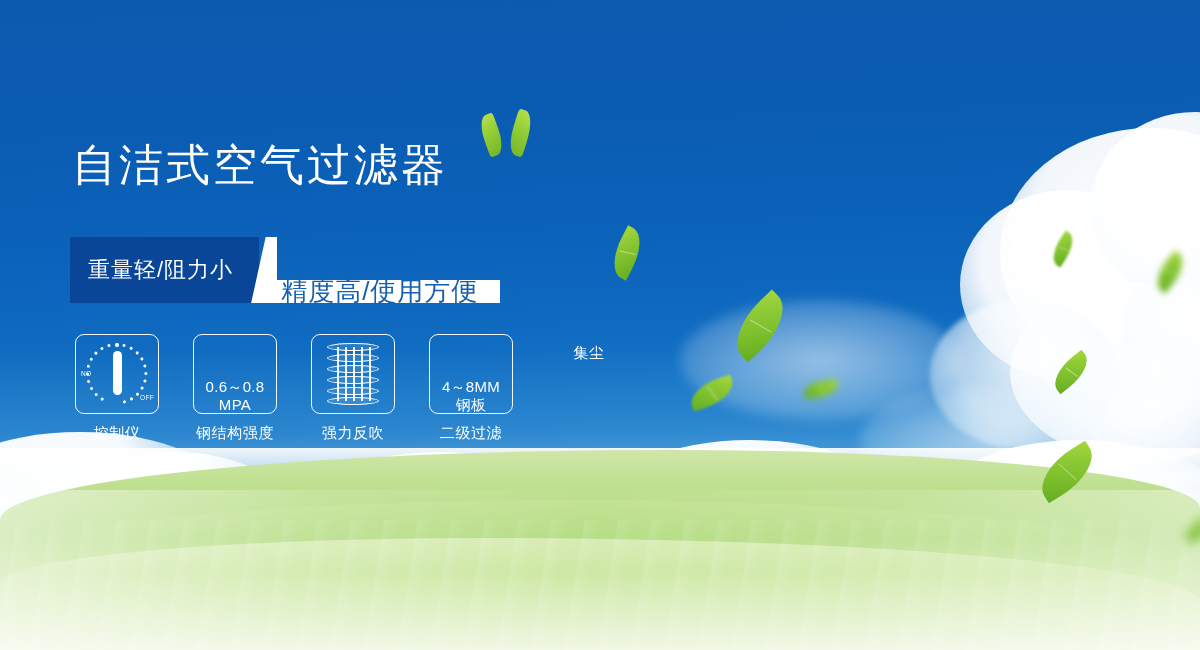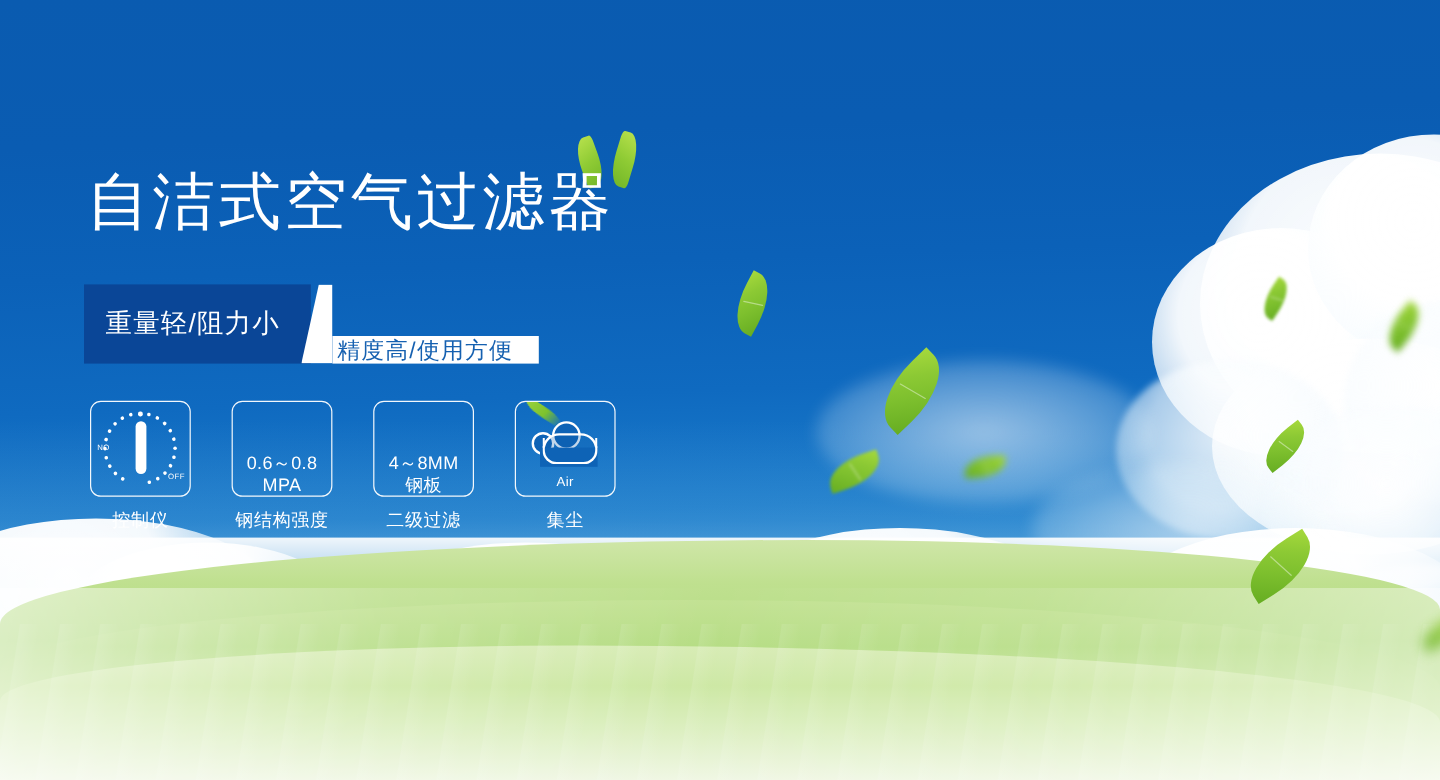--- a/index.html
+++ b/index.html
@@ -224,21 +224,21 @@
   #leaf-6 { left: 1060px;top: 350px; width: 22px; height: 44px; transform: rotate(52deg); }
   #leaf-7 { left: 1050px;top: 440px; width: 34px; height: 64px; transform: rotate(58deg); }
   #leaf-8 { left: 1160px;top: 252px; width: 20px; height: 40px; transform: rotate(40deg); }
   #leaf-9 { left: 1192px;top: 510px; width: 18px; height: 36px; transform: rotate(64deg); }
 
   
   #headline {
     position: absolute;
     left: 72px;
     top: 142px;
-    font-size: 52px;
+    font-size: 44px;
     line-height: 1.06;
     letter-spacing: 3px;
     color: #ffffff;
     font-weight: 300;
     white-space: nowrap;
   }
 
   
   #subtitle-bar {
     position: absolute;
@@ -260,21 +260,21 @@
   }
   #subtitle-wedge {
     width: 26px;
     background: #ffffff;
     clip-path: polygon(56% 0, 100% 0, 100% 100%, 0 100%);
     margin-left: -8px;
   }
   #subtitle-right {
     background: #ffffff;
     color: #1560b0;
-    font-size: 19px;
+    font-size: 26px;
     letter-spacing: 1px;
     display: flex;
     align-items: center;
     padding: 0 22px 0 4px;
     white-space: nowrap;
     margin-top: 43px;
   }
 
   
   #features {
@@ -516,40 +516,47 @@
     <div class="feature">
       <div class="feature-box">
         <div class="feature-text">
           <div>0.6～0.8</div>
           <div>MPA</div>
         </div>
       </div>
       <div class="feature-label">钢结构强度</div>
     </div>
 
+    <div class="feature">
+      <div class="feature-box">
+        <div class="cartridge">
+          <div class="cart-bar" style="left:10px"></div>
+          <div class="cart-bar" style="left:18px"></div>
+          <div class="cart-bar" style="left:26px"></div>
+          <div class="cart-bar" style="left:34px"></div>
+          <div class="cart-bar" style="left:42px"></div>
+          <div class="cart-ring" style="top:0px"></div>
+          <div class="cart-ring" style="top:11px"></div>
+          <div class="cart-ring" style="top:22px"></div>
+          <div class="cart-ring" style="top:33px"></div>
+          <div class="cart-ring" style="top:44px"></div>
+          <div class="cart-ring" style="top:54px"></div>
+        </div>
+      </div>
+      <div class="feature-label">强力反吹</div>
+    </div>
 
     <div class="feature">
       <div class="feature-box">
         <div class="feature-text">
           <div>4～8MM</div>
           <div>钢板</div>
         </div>
       </div>
       <div class="feature-label">二级过滤</div>
     </div>
 
     <div class="feature">
-      <div class="feature-box">
-        <div class="aircloud">
-          <div class="ac-ray"></div>
-          <div class="ac-bump-b"></div>
-          <div class="ac-bump-a"></div>
-          <div class="ac-main"></div>
-          <div class="ac-mask"></div>
-          <div class="ac-body"></div>
-          <div class="ac-air">Air</div>
-        </div>
-      </div>
       <div class="feature-label">集尘</div>
     </div>
 
   </div>
 </div>
 
 </body></html>

